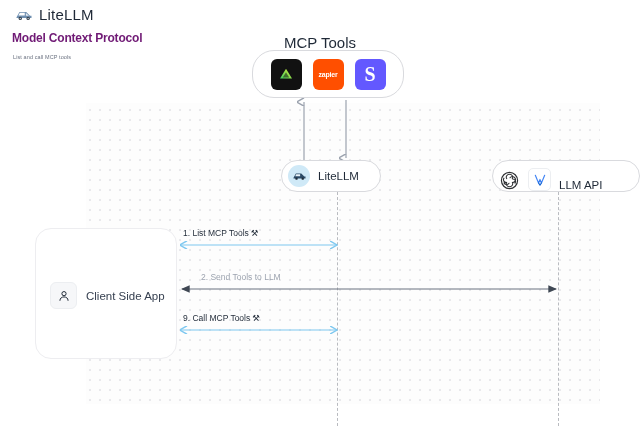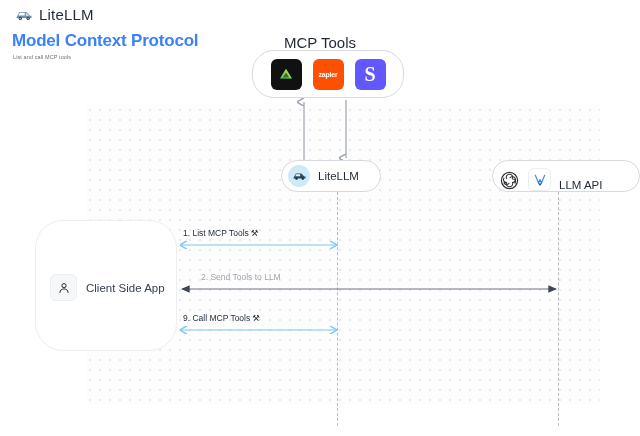--- a/index.html
+++ b/index.html
@@ -39,23 +39,23 @@
     display: block;
   }
   .brand-name {
     font-size: 15px;
     color: #1f2937;
     letter-spacing: .2px;
   }
   .page-title {
     position: absolute;
     left: 12px; top: 31px;
-    font-size: 17px;
+    font-size: 12px;
     font-weight: bold;
-    color: #3b82f6;
+    color: #701a75;
     letter-spacing: -.2px;
   }
   .page-subtitle {
     position: absolute;
     left: 13px; top: 54px;
     font-size: 5.5px;
     color: #6b7280;
     letter-spacing: .1px;
   }
 
@@ -205,25 +205,25 @@
     width: 0;
     border-left: 1.6px dashed #b9bbc0;
     z-index: 5;
   }
   .lifeline-litellm { left: 337px; top: 192px; height: 234px; }
   .lifeline-llmapi  { left: 558px; top: 192px; height: 234px; }
 
   
   .client-card {
     position: absolute;
-    left: 35px; top: 220px;
+    left: 35px; top: 228px;
     width: 142px; height: 131px;
     box-sizing: border-box;
     border: 1.2px solid #ededf0;
-    border-radius: 28px;
+    border-radius: 16px;
     background: #ffffff;
     z-index: 14;
   }
   .client-inner {
     position: absolute;
     left: 14px; top: 53px;
     display: flex;
     align-items: center;
     gap: 9px;
   }

